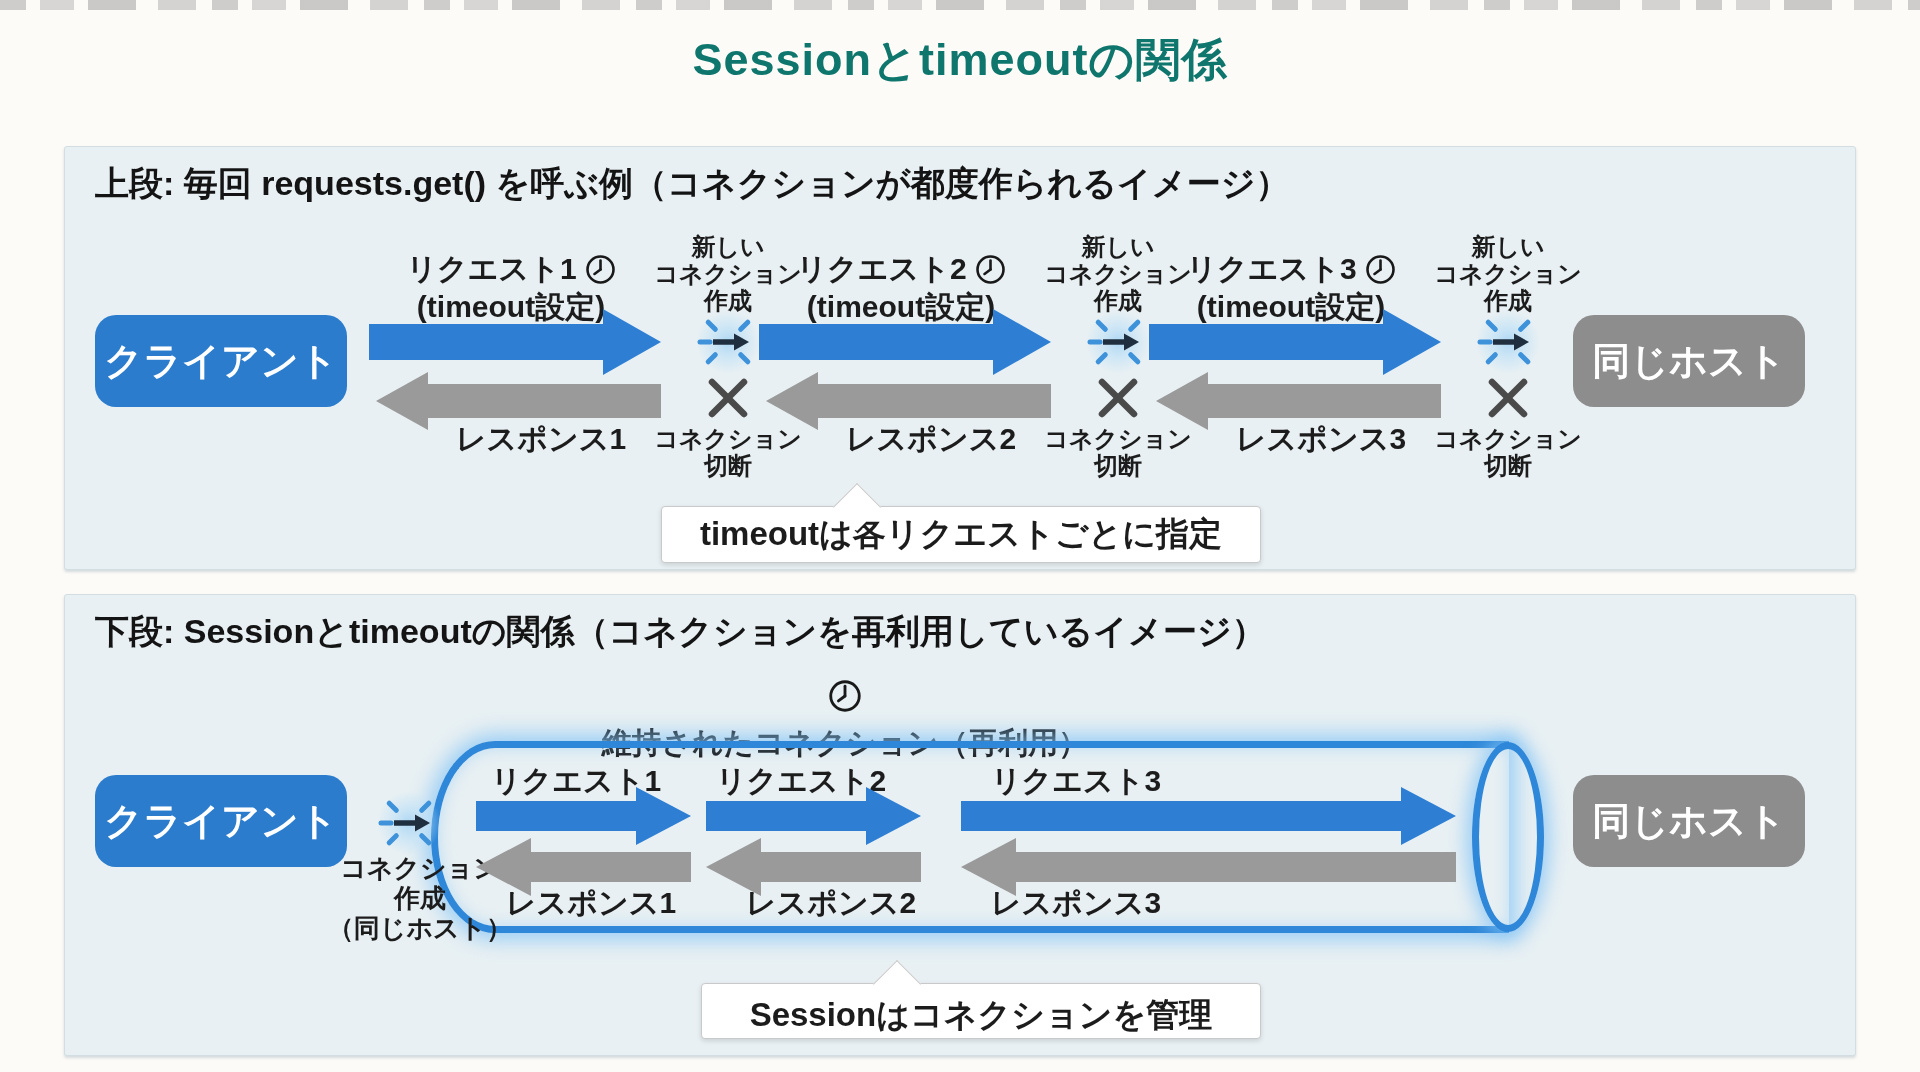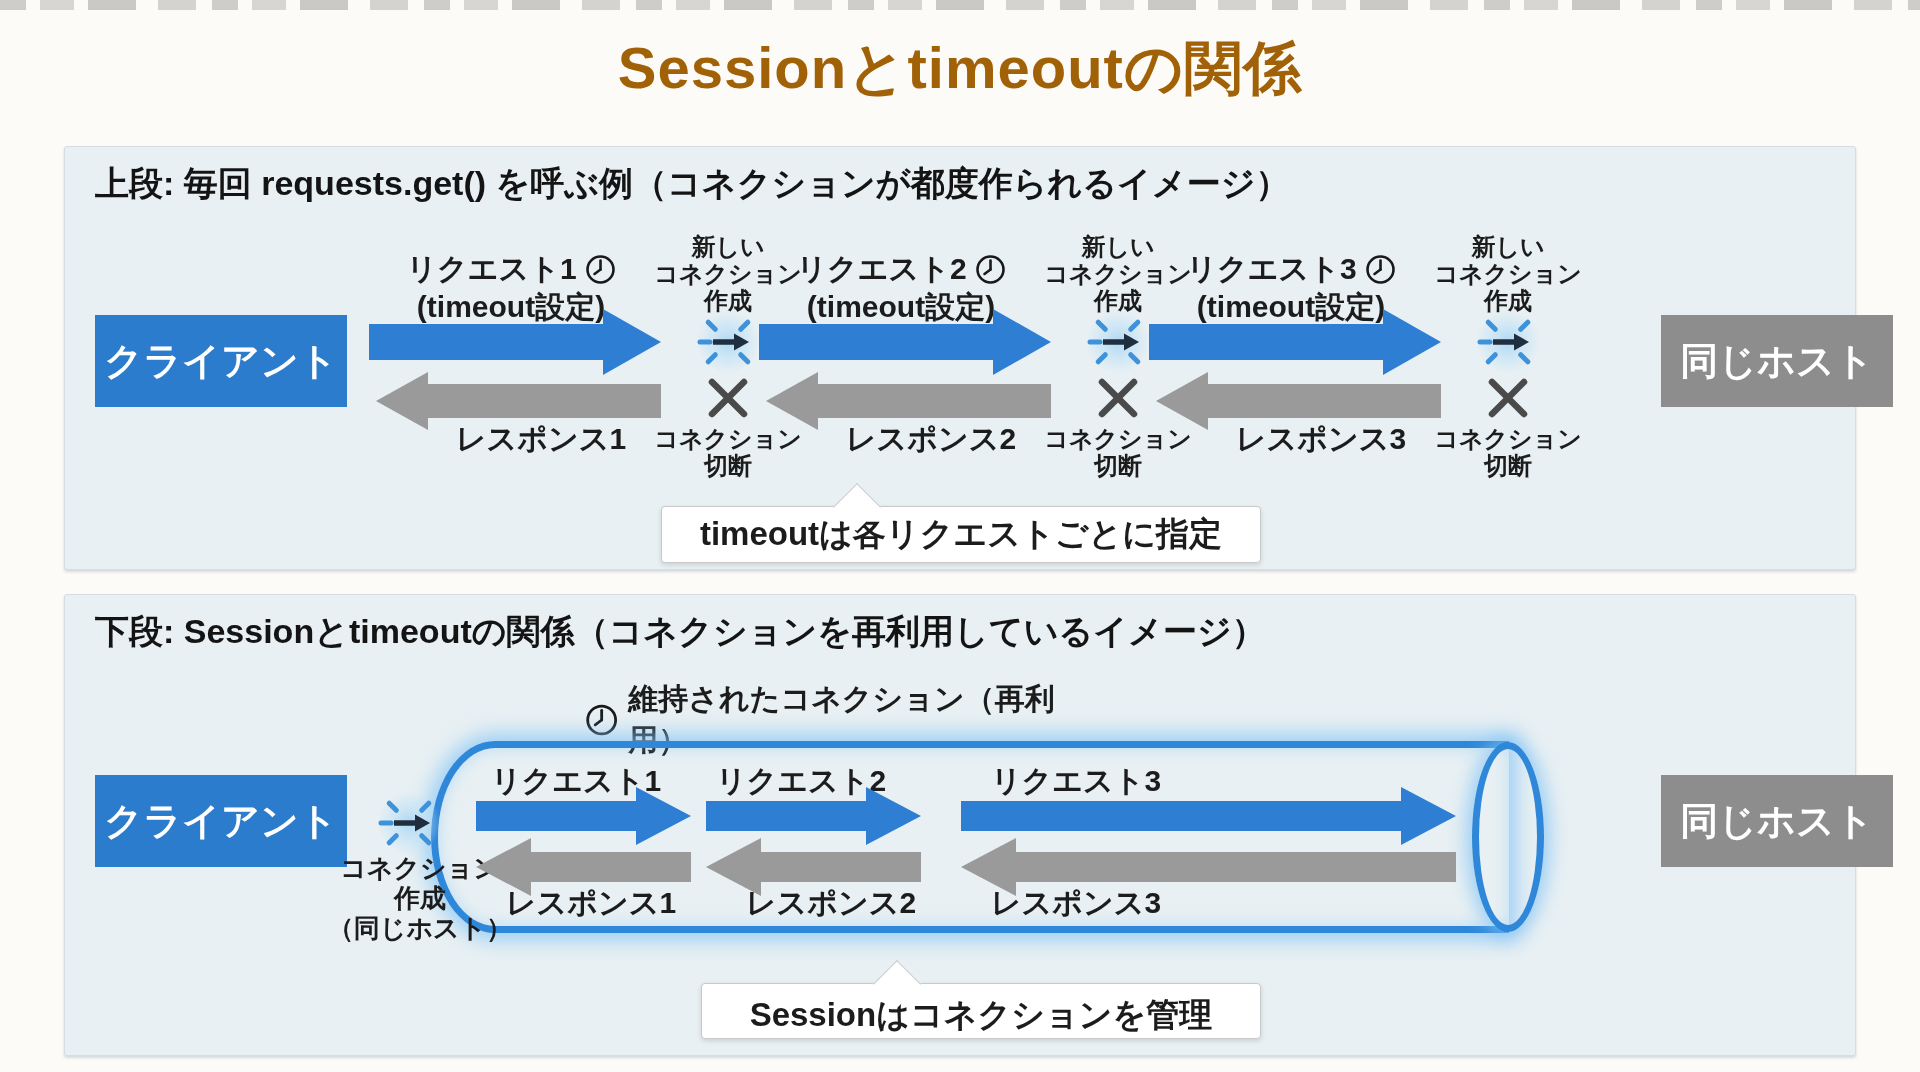--- a/index.html
+++ b/index.html
@@ -10,32 +10,32 @@
   *{margin:0;padding:0;box-sizing:border-box;}
   body{background:#fff;font-family:"Liberation Sans","DejaVu Sans",sans-serif;color:var(--ink);}
   .stage{position:relative;width:1920px;height:1072px;background:var(--page);overflow:hidden;}
 
   .top-strip{position:absolute;top:0;left:0;right:0;height:10px;opacity:.5;
     background:repeating-linear-gradient(90deg,#9f9f9f 0 26px,transparent 26px 40px,
       #b0b0b0 40px 74px,transparent 74px 88px,#969696 88px 136px,transparent 136px 158px,
       #ababab 158px 196px,transparent 196px 212px);}
 
   .title{position:absolute;top:30px;left:0;width:100%;text-align:center;
-    font-size:58px;font-weight:600;color:#a16207;letter-spacing:1px;}
+    font-size:45px;font-weight:600;color:#0f766e;letter-spacing:1px;}
 
   .panel{position:absolute;left:64px;width:1792px;background:var(--panel);
     border:1px solid #d3dee2;border-radius:3px;box-shadow:0 2px 3px rgba(150,170,185,.4);}
   .panel.top{top:146px;height:424px;padding-left:12px;}
   .panel.bottom{top:594px;height:462px;}
   .panel-header{position:absolute;left:30px;top:14px;font-size:34px;font-weight:700;color:#141414;}
 
   .node{position:absolute;display:flex;align-items:center;justify-content:center;
-    color:#fff;font-size:38px;font-weight:600;}
+    color:#fff;font-size:38px;font-weight:600;border-radius:21px;}
   .node.client{left:30px;width:252px;height:92px;background:var(--client-blue);}
-  .node.host{left:1596px;width:232px;height:92px;background:var(--host-gray);}
+  .node.host{left:1508px;width:232px;height:92px;background:var(--host-gray);}
   .panel.top .node{top:168px;}
   .panel.bottom .node{top:180px;}
 
   
   .arrow{position:absolute;display:flex;align-items:center;}
   .a-body{flex:1;}
   .blue .a-body{background:var(--blue);height:36px;}
   .gray .a-body{background:var(--gray);height:34px;}
   .right .a-head{width:0;height:0;border-top:33px solid transparent;border-bottom:33px solid transparent;border-left:58px solid var(--blue);}
   .left  .a-head{width:0;height:0;border-top:29px solid transparent;border-bottom:29px solid transparent;border-right:52px solid var(--gray);}
@@ -64,21 +64,21 @@
   .callout{position:absolute;background:#fff;border:1.5px solid #c9c9c9;border-radius:4px;
     box-shadow:0 2px 5px rgba(0,0,0,.13);display:flex;align-items:center;justify-content:center;
     font-size:33px;font-weight:600;}
   .callout .pointer{position:absolute;top:-17px;left:178px;width:34px;height:34px;background:#fff;
     border-left:1.5px solid #c9c9c9;border-top:1.5px solid #c9c9c9;transform:rotate(45deg);}
   .panel.top .callout{left:596px;top:359px;width:600px;height:57px;}
   .panel.bottom .callout{left:636px;top:388px;width:560px;height:56px;align-items:flex-end;}
 
   
   .tube-label{position:absolute;left:520px;top:84px;width:520px;display:flex;align-items:center;
-    justify-content:center;gap:10px;font-size:30px;font-weight:600;}
+    justify-content:center;gap:10px;font-size:30px;font-weight:600;flex-direction:column;}
   .tube{position:absolute;left:366px;top:146px;width:1078px;height:192px;
     border:7px solid var(--tube-blue);border-right:none;
     border-radius:64px 0 0 64px / 96px 0 0 96px;
     box-shadow:0 0 20px 7px rgba(130,195,245,.75), inset 0 0 14px 2px rgba(130,195,245,.35);}
   .tube-cap{position:absolute;left:1407px;top:147px;width:72px;height:190px;
     border:7px solid var(--tube-blue);border-radius:50%;
     box-shadow:0 0 18px 6px rgba(130,195,245,.75);}
   .panel.bottom .burst{left:307px;top:191px;}
   .conn-create{position:absolute;left:260px;top:258px;width:190px;text-align:center;
     font-size:26px;line-height:30px;font-weight:600;}

